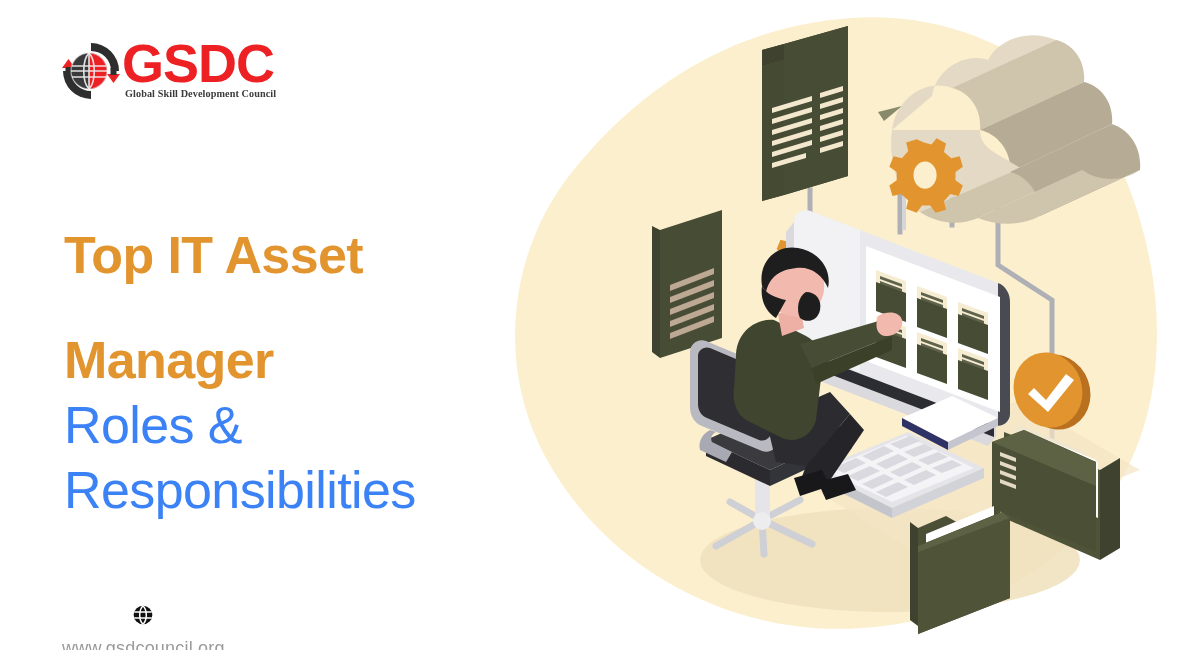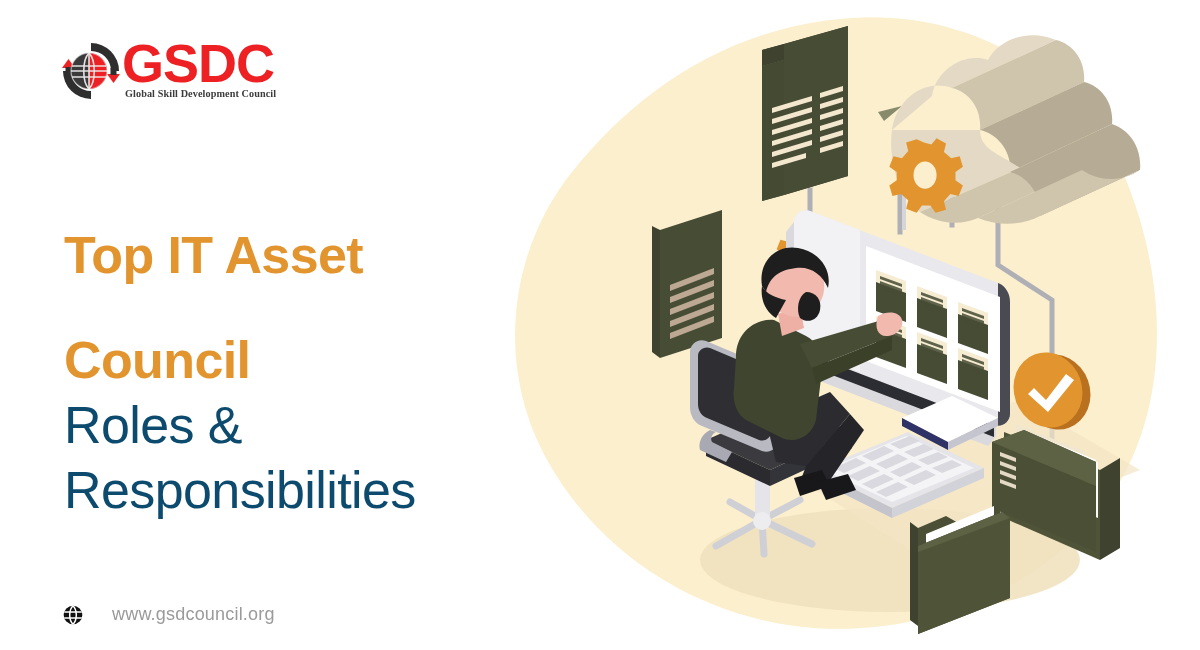--- a/index.html
+++ b/index.html
@@ -62,28 +62,28 @@
   }
   #headline .line {
     display:block;
     font-family:"Liberation Sans", sans-serif;
     font-size:52px;
     line-height:65px;
     letter-spacing:-0.6px;
     white-space:nowrap;
   }
   #headline .accent { color:#e2952f; font-weight:bold;margin-top:40px; }
-  #headline .plain  { color:#0c4a6e; font-weight:normal; }
+  #headline .plain  { color:#3b82f6; font-weight:normal; }
 
   
   #footer {
     position:absolute;
     left:62px; top:604px;
     height:30px;
-    display:flex; align-items:flex-start; gap:28px;
+    display:flex; align-items:center; gap:12px;flex-direction:column;
   }
   #footer-globe { width:22px; height:22px; display:block; }
   #footer-url {
     font-family:"Liberation Sans", sans-serif;
     font-size:18px;
     color:#9a9a9a;
     letter-spacing:0.2px;
     white-space:nowrap;
   }
 
@@ -132,21 +132,21 @@
     </span>
 
     <div id="logo-wordmark">
       <span class="gsdc-text">GSDC</span>
       <span class="gsdc-sub">Global Skill Development Council</span>
     </div>
   </div>
 
   <h1 id="headline">
     <span class="line accent">Top IT Asset</span>
-    <span class="line accent">Council</span>
+    <span class="line accent">Manager</span>
     <span class="line plain">Roles &amp;</span>
     <span class="line plain">Responsibilities</span>
   </h1>
 
   <div id="footer">
     <span id="footer-globe">
       <svg viewBox="0 0 22 22" width="22" height="22" aria-hidden="true">
         <circle cx="11" cy="11" r="9.3" fill="#111111"></circle>
         <g stroke="#FFFFFF" stroke-width="1.5" fill="none">
           <path d="M11 1.7 C6.6 6 6.6 16 11 20.3"></path>

